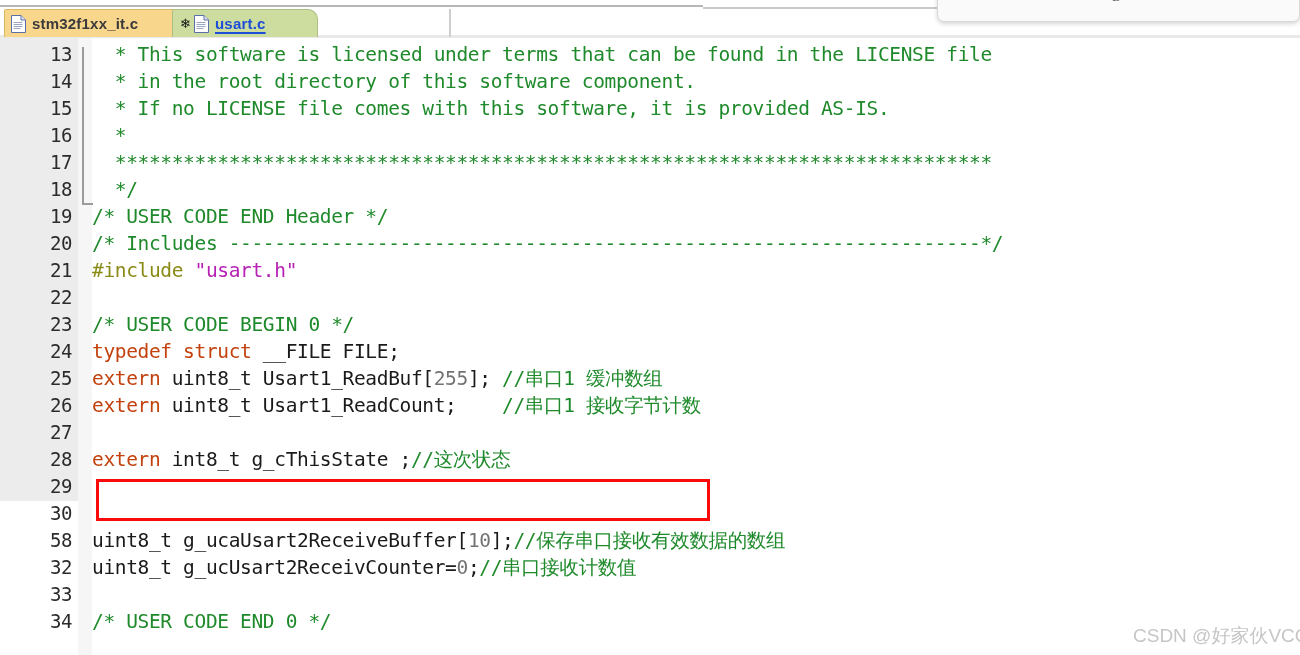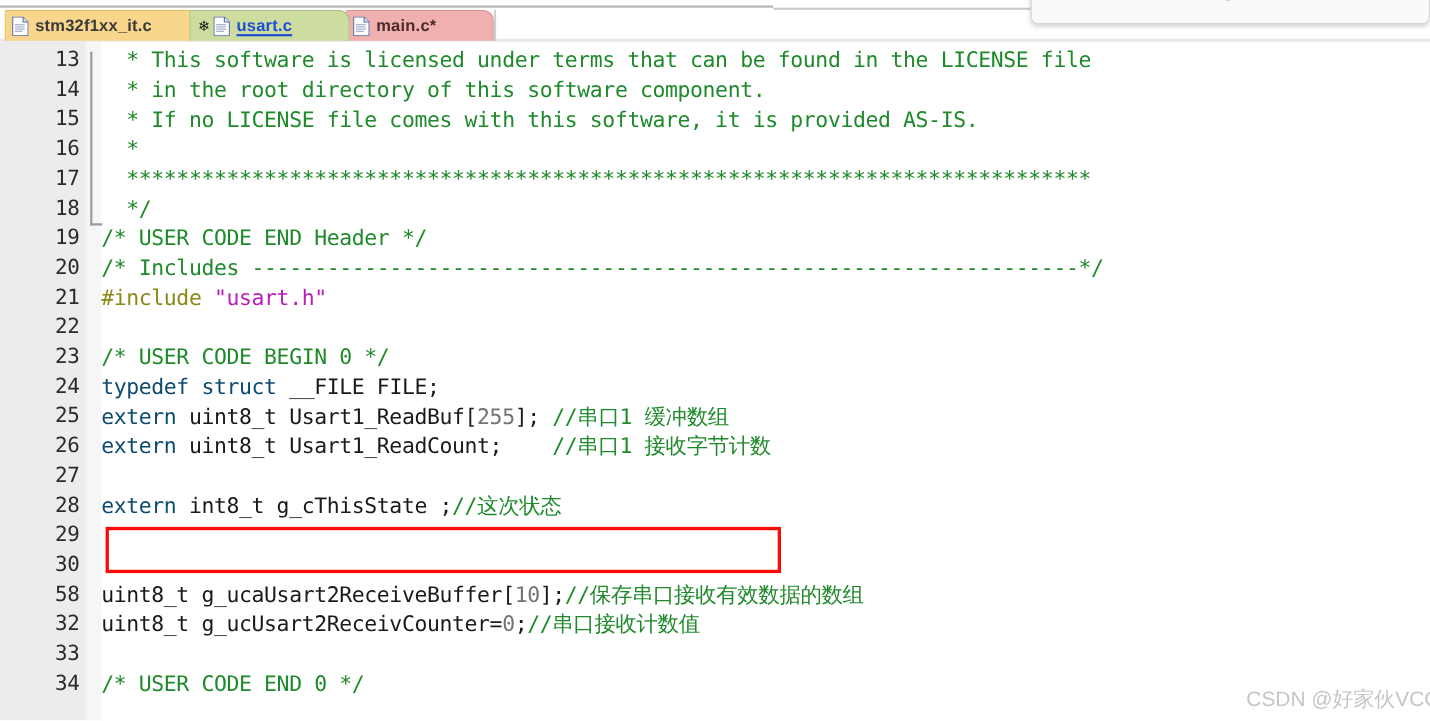--- a/index.html
+++ b/index.html
@@ -105,21 +105,21 @@
   
   #editor {
     position: absolute;
     left: 0; top: 38px;
     width: 1300px; height: 617px;
     background: #ffffff;
     overflow: hidden;
   }
   #gutter {
     position: absolute;
-    left: 0; top: 0; width: 78px; height: 617px;
+    left: 0; top: 0; width: 78px; height: 463px;
     background: #ececec;
     padding-left: 42px;
   }
   #gutter-edge {
     position: absolute; left: 78px; top:0; width: 14px; height: 617px;
     background: #f6f6f6;
   }
   .line-number {
     position: absolute;
     right: 6px;
@@ -155,21 +155,21 @@
     width: 1400px;
     height: 27px;
     line-height: 27px;
     font-family: "DejaVu Sans Mono", monospace;
     font-size: 19.5px;
     white-space: pre;
     color: #1a1a1a;
     letter-spacing: -0.35px;
   }
   .cmt  { color: #1f8a2b; }
-  .kw   { color: #0c4a6e; }
+  .kw   { color: #c2410c; }
   .num  { color: #737373; }
   .pre  { color: #8a8a16; }
   .str  { color: #b520b5; }
   .plain{ color: #1a1a1a; }
 
   
   #annotation-box {
     position: absolute;
     left: 96px; top: 462px;
     width: 614px; height: 42px;
@@ -229,35 +229,20 @@
           <rect x="2.5" y="7" width="9" height="1"></rect>
             <rect x="2.5" y="9" width="9" height="1"></rect>
           <rect x="2.5" y="11" width="9" height="1"></rect>
             <rect x="2.5" y="13" width="7" height="1"></rect>
         </g>
       </svg>
     </span>
     <span class="tab-label">usart.c</span>
   </div>
 
-  <div class="tab" id="tab-main">
-    <span class="tab-file-icon">
-      <svg width="15" height="18" viewBox="0 0 15 18">
-        <path d="M0.5 0.5 H10 L14.5 5 V17.5 H0.5 Z" fill="#ffffff" stroke="#5a6ea8" stroke-width="1"></path>
-        <path d="M10 0.5 L10 5 L14.5 5" fill="#dfe6f2" stroke="#5a6ea8" stroke-width="1"></path>
-        <g fill="#9aa7c4">
-          <rect x="2.5" y="7" width="9" height="1"></rect>
-            <rect x="2.5" y="9" width="9" height="1"></rect>
-          <rect x="2.5" y="11" width="9" height="1"></rect>
-            <rect x="2.5" y="13" width="7" height="1"></rect>
-        </g>
-      </svg>
-    </span>
-    <span class="tab-label">main.c*</span>
-  </div>
 
   <div id="tab-trailing"></div>
 </div>
 
 <div id="editor">
   <div id="gutter">
       <div class="line-number" style="top: 3px;">13</div>
       <div class="line-number" style="top: 30px;">14</div>
       <div class="line-number" style="top: 57px;">15</div>
       <div class="line-number" style="top: 84px;">16</div>

